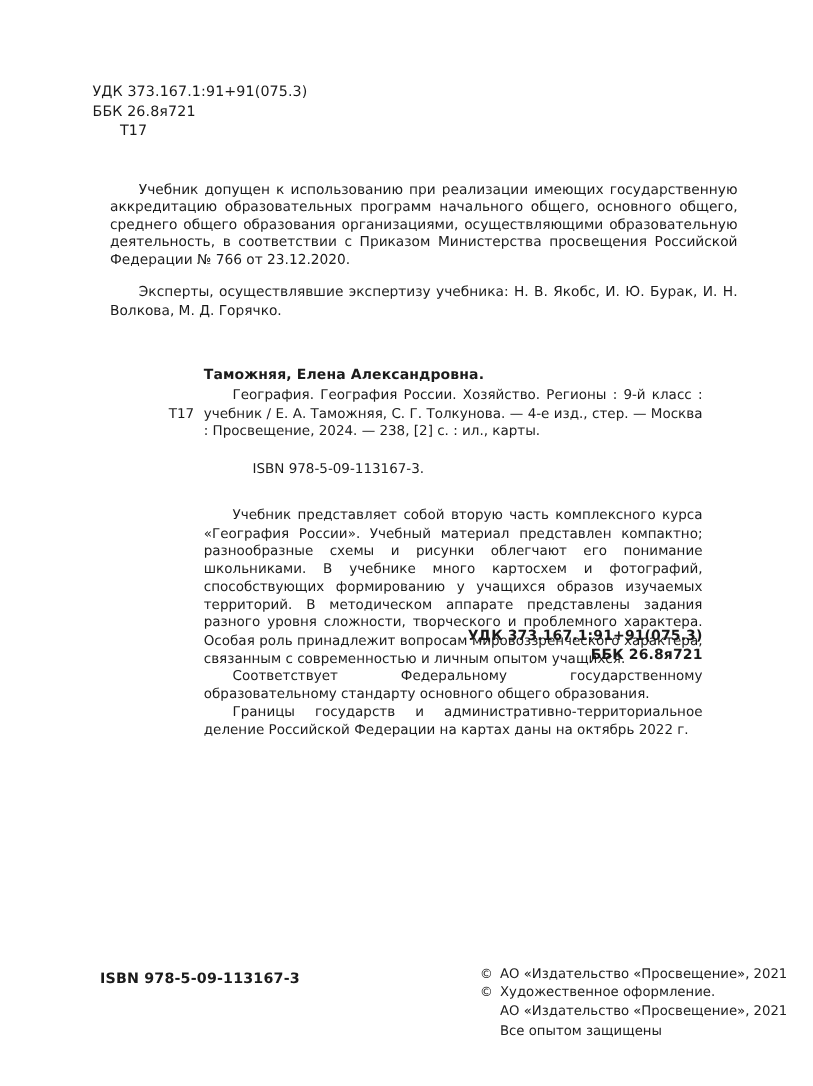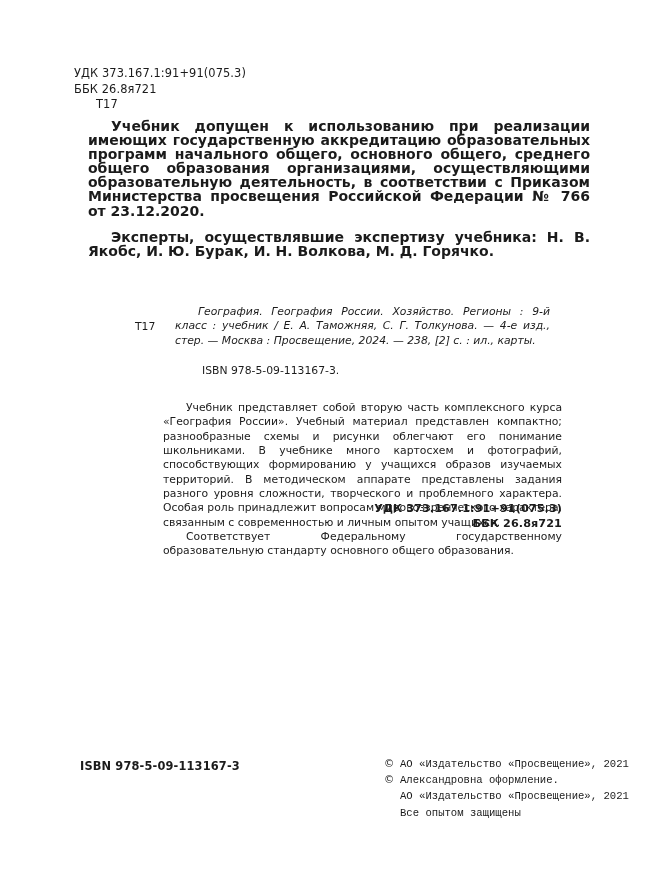--- a/index.html
+++ b/index.html
@@ -34,27 +34,26 @@
     line-height: 15.5px;
     letter-spacing: 0.1px;
   }
   .codes .code-line { white-space: pre; }
   .codes .code-sig { padding-left: 22px; }
 
   
   .notices {
     position: absolute;
     left: 88px;
-    top: 119px;
+    top: 145px;
     width: 502px;
-    font-size: 14px;
+    font-size: 11px;
     line-height: 14.1px;
     text-align: justify;
     text-justify: inter-word;
-    font-weight: bold;
   }
   .notice-para { margin: 0 0 12px 0; text-indent: 23px; }
   .notice-para:last-child { margin-bottom: 16px; }
   .notice-para.last-line-left { text-align-last: left; }
 
   
   .record {
     position: absolute;
     left: 135px;
     top: 293px;
@@ -74,25 +73,24 @@
     padding-left: 28px;
   }
   .shelf-mark {
     position: absolute;
     left: 0;
     top: 15px;
     font-size: 10.8px;
     line-height: 14.3px;
   }
   .record-desc {
-    margin: 12px;
+    margin: 0;
     text-indent: 23px;
     text-align: justify;
     text-align-last: left;
-    font-style: italic;
   }
   .record-isbn {
     margin: 16px;
     text-indent: 23px;
   }
   .annot-para {
     margin: 0;
     text-indent: 23px;
     text-align: justify;
     text-align-last: left;
@@ -109,21 +107,21 @@
     font-weight: bold;
     font-size: 11.2px;
     line-height: 15px;
     letter-spacing: 0.1px;
   }
 
   
   .footer {
     position: absolute;
     left: 0;
-    top: 756px;
+    top: 772px;
     width: 522px;
     height: 80px;
   }
   .footer-isbn {
     position: absolute;
     left: 80px;
     top: 3px;
     font-weight: bold;
     font-size: 11.4px;
     letter-spacing: 0.15px;
@@ -140,63 +138,65 @@
     display: flex;
     align-items: baseline;
     white-space: nowrap;
   }
   .copy-mark {
     width: 16px;
     flex: 0 0 16px;
     font-size: 10.2px;
   }
   .copy-mark.blank { visibility: hidden; }
-  .copy-text { flex: 0 0 auto; font-family: Liberation Mono, monospace; }
+  .copy-text { flex: 0 0 auto; }
 </style>
 </head>
 <body>
 
 <div class="page">
 
   <div class="codes">
     <div class="code-line">УДК 373.167.1:91+91(075.3)</div>
     <div class="code-line">ББК 26.8я721</div>
     <div class="code-line code-sig">Т17</div>
   </div>
 
   <div class="notices">
     <p class="notice-para last-line-left">Учебник допущен к использованию при реализации имеющих государственную аккредитацию образовательных программ начального общего, основного общего, среднего общего образования организациями, осуществляющими образовательную деятельность, в соответствии с Приказом Министерства просвещения Российской Федерации № 766 от 23.12.2020.</p>
     <p class="notice-para last-line-left">Эксперты, осуществлявшие экспертизу учебника: Н. В. Якобс, И. Ю. Бурак, И. Н. Волкова, М. Д. Горячко.</p>
   </div>
 
   <div class="record">
+    <div class="record-author">Таможняя, Елена Александровна.</div>
     <div class="record-body">
       <span class="shelf-mark">Т17</span>
       <p class="record-desc">География. География России. Хозяйство. Регионы : 9-й класс : учебник / Е. А. Таможняя, С. Г. Толкунова. — 4-е изд., стер. — Москва : Просвещение, 2024. — 238, [2] с. : ил., карты.</p>
       <p class="record-isbn">ISBN 978-5-09-113167-3.</p>
       <p class="annot-para annot-first">Учебник представляет собой вторую часть комплексного курса «География России». Учебный материал представлен компактно; разнообразные схемы и рисунки облегчают его понимание школьниками. В учебнике много картосхем и фотографий, способствующих формированию у учащихся образов изучаемых территорий. В методическом аппарате представлены задания разного уровня сложности, творческого и проблемного характера. Особая роль принадлежит вопросам мировоззренческого характера, связанным с современностью и личным опытом учащихся.</p>
-      <p class="annot-para">Соответствует Федеральному государственному образовательную стандарту основного общего образования.</p>
+      <p class="annot-para">Соответствует Федеральному государственному образовательному стандарту основного общего образования.</p>
+      <p class="annot-para">Границы государств и административно-территориальное деление Российской Федерации на картах даны на октябрь 2022 г.</p>
     </div>
   </div>
 
   <div class="codes-bottom">
     <div>УДК 373.167.1:91+91(075.3)</div>
     <div>ББК 26.8я721</div>
   </div>
 
   <div class="footer">
     <div class="footer-isbn">ISBN 978-5-09-113167-3</div>
     <div class="copyright">
       <div class="copy-row">
         <span class="copy-mark">©</span>
         <span class="copy-text">АО «Издательство «Просвещение», 2021</span>
       </div>
       <div class="copy-row">
         <span class="copy-mark">©</span>
-        <span class="copy-text">Александровна оформление.</span>
+        <span class="copy-text">Художественное оформление.</span>
       </div>
       <div class="copy-row">
         <span class="copy-mark blank">©</span>
         <span class="copy-text">АО «Издательство «Просвещение», 2021</span>
       </div>
       <div class="copy-row">
         <span class="copy-mark blank">©</span>
         <span class="copy-text">Все опытом защищены</span>
       </div>
     </div>

